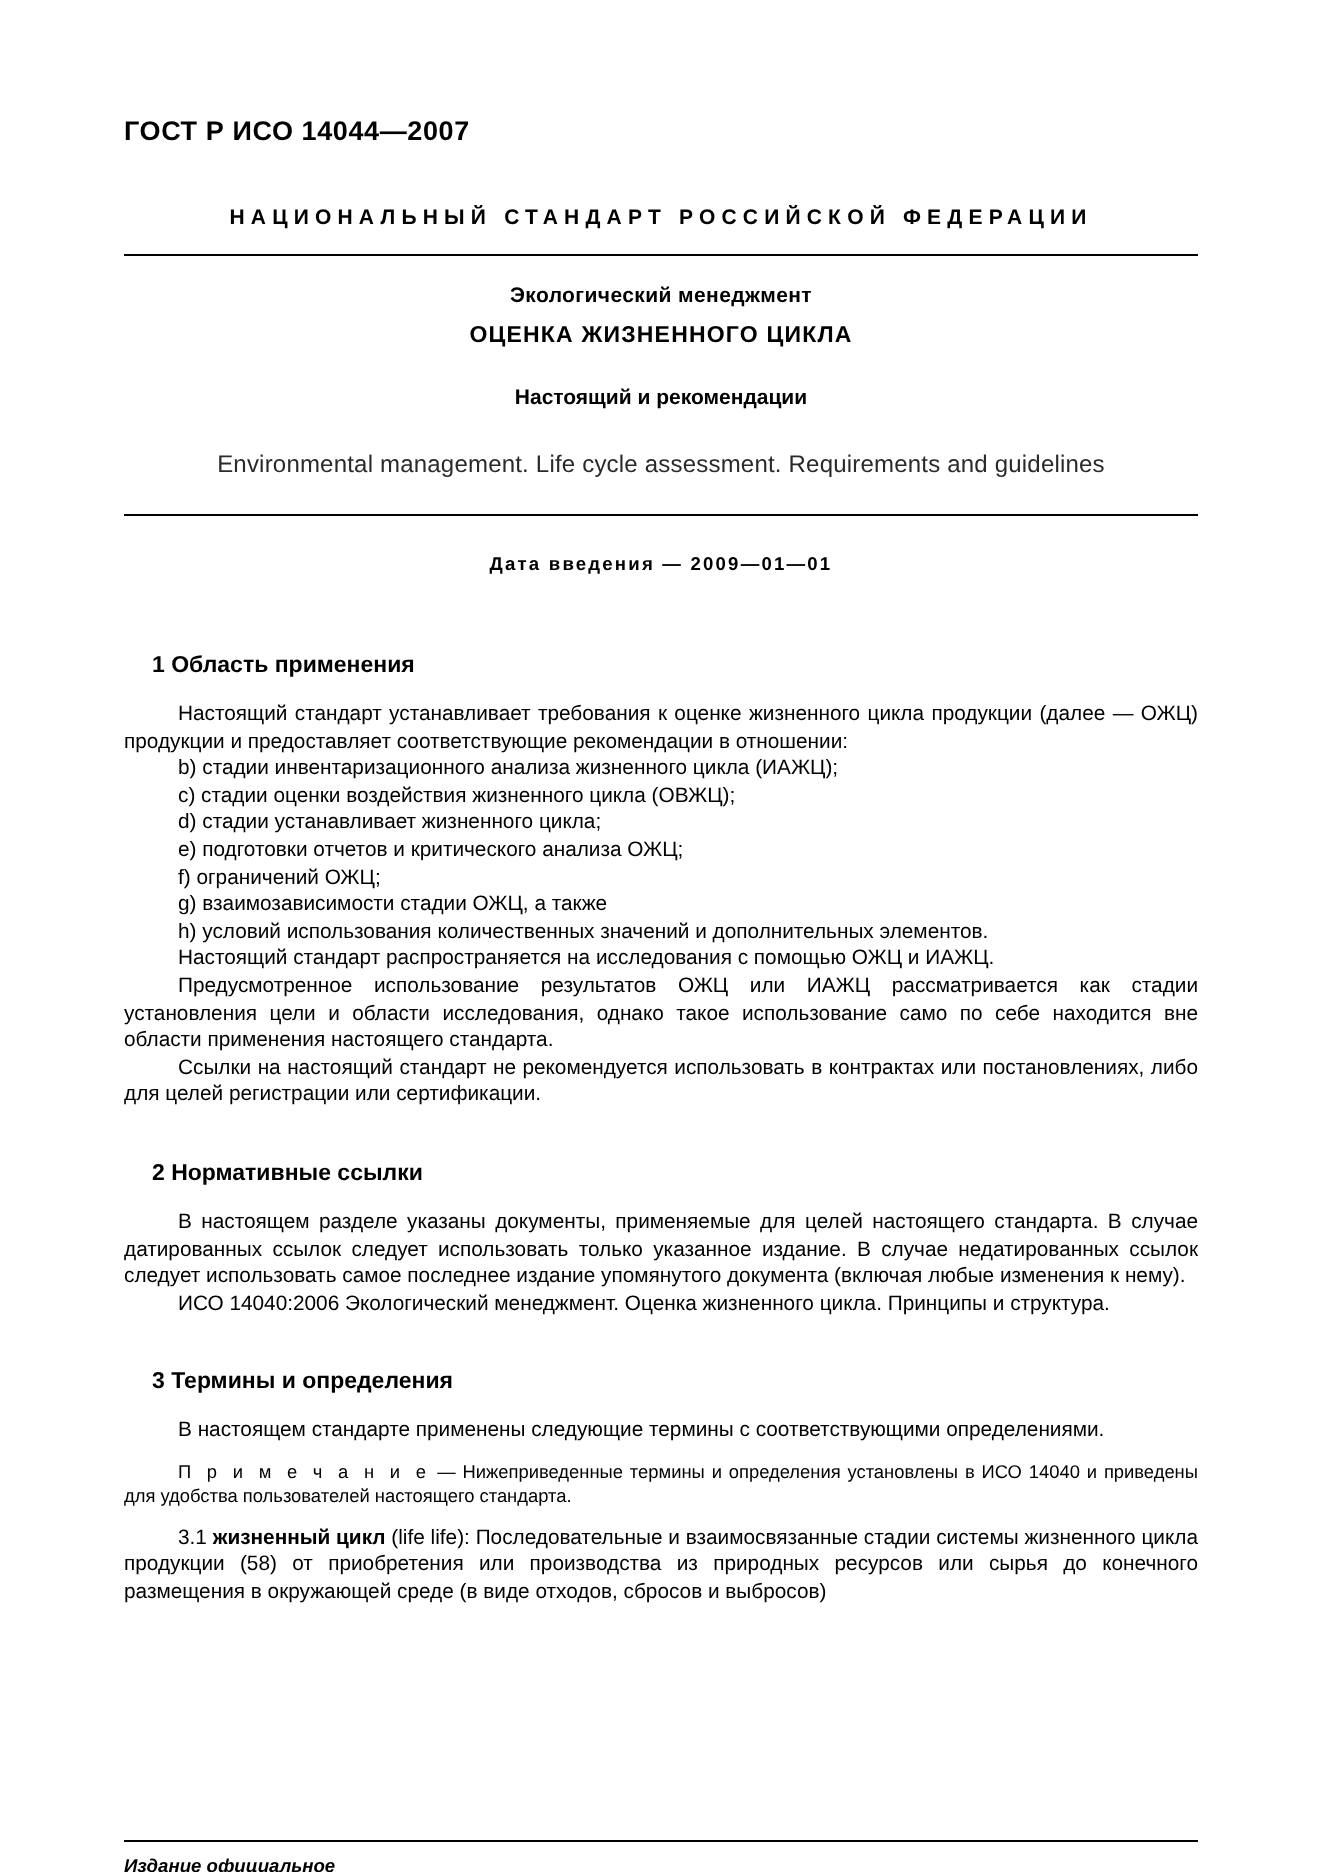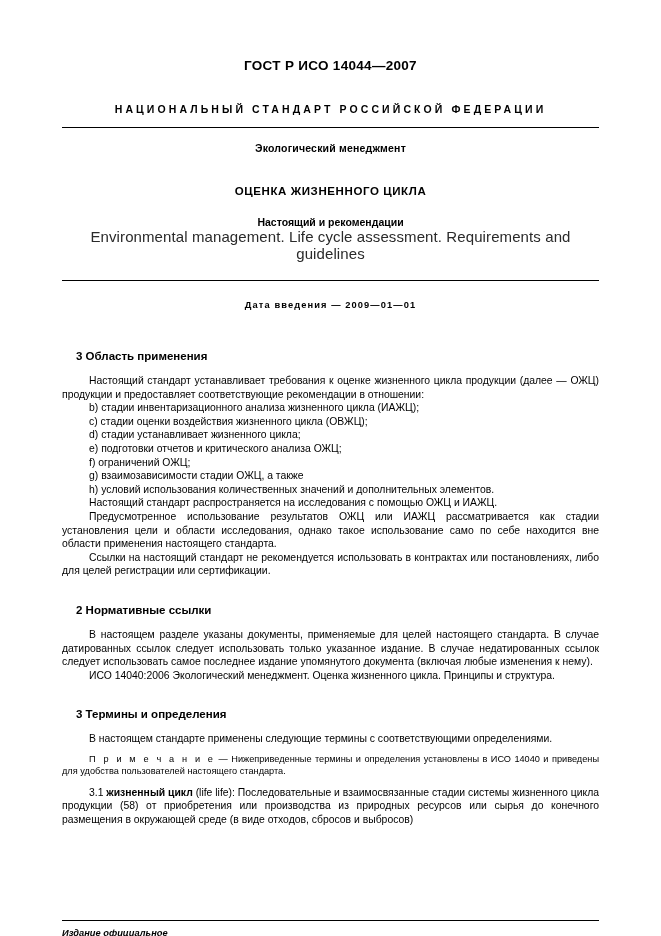--- a/index.html
+++ b/index.html
@@ -18,21 +18,21 @@
   .page {
     position: relative;
     width: 661px;
     height: 936px;
     box-sizing: border-box;
     padding: 0 62px;
   }
 
   
   .doc-number {
-    text-align: center;
+    text-align: left;
     font-size: 13.5px;
     font-weight: bold;
     letter-spacing: 0.3px;
     margin-top: 58px;
   }
   .national-standard {
     text-align: center;
     font-size: 10.5px;
     font-weight: bold;
     letter-spacing: 3.1px;
@@ -50,30 +50,31 @@
   }
   .title-line1 {
     font-size: 10.5px;
     font-weight: bold;
     letter-spacing: 0.2px;
   }
   .title-line2 {
     font-size: 11.5px;
     font-weight: bold;
     letter-spacing: 0.6px;
-    margin-top: 31px;
+    margin-top: 8px;
   }
   .title-line3 {
     font-size: 10.5px;
     font-weight: bold;
     margin-top: 19px;
   }
   .title-en {
-    font-size: 15px;
+    font-size: 12px;
     color: #2a2a2a;
+    margin-top: 20px;
     letter-spacing: 0.1px;
   }
   .intro-rule {
     border: 0;
     border-top: 1px solid #000;
     margin: 18px 0 0 0;
   }
   .date-line {
     text-align: center;
     font-size: 9.3px;
@@ -168,21 +169,21 @@
     <div class="title-line3">Настоящий и рекомендации</div>
     <div class="title-en">Environmental management. Life cycle assessment. Requirements and guidelines</div>
   </div>
 
   <hr class="intro-rule">
 
   <div class="date-line">Дата введения — 2009—01—01</div>
 
   <div class="content">
 
-    <h2 class="section">3  Область применения</h2>
+    <h2 class="section">1  Область применения</h2>
     <p class="indent">Настоящий стандарт устанавливает требования к оценке жизненного цикла продукции (далее — ОЖЦ) продукции и предоставляет соответствующие рекомендации в отношении:</p>
     <ul class="letters">
       <li>b)  стадии инвентаризационного анализа жизненного цикла (ИАЖЦ);</li>
       <li>c)  стадии оценки воздействия жизненного цикла (ОВЖЦ);</li>
       <li>d)  стадии устанавливает жизненного цикла;</li>
       <li>e)  подготовки отчетов и критического анализа ОЖЦ;</li>
       <li>f)  ограничений ОЖЦ;</li>
       <li>g)  взаимозависимости стадии ОЖЦ, а также</li>
       <li>h)  условий использования количественных значений и дополнительных элементов.</li>
     </ul>

